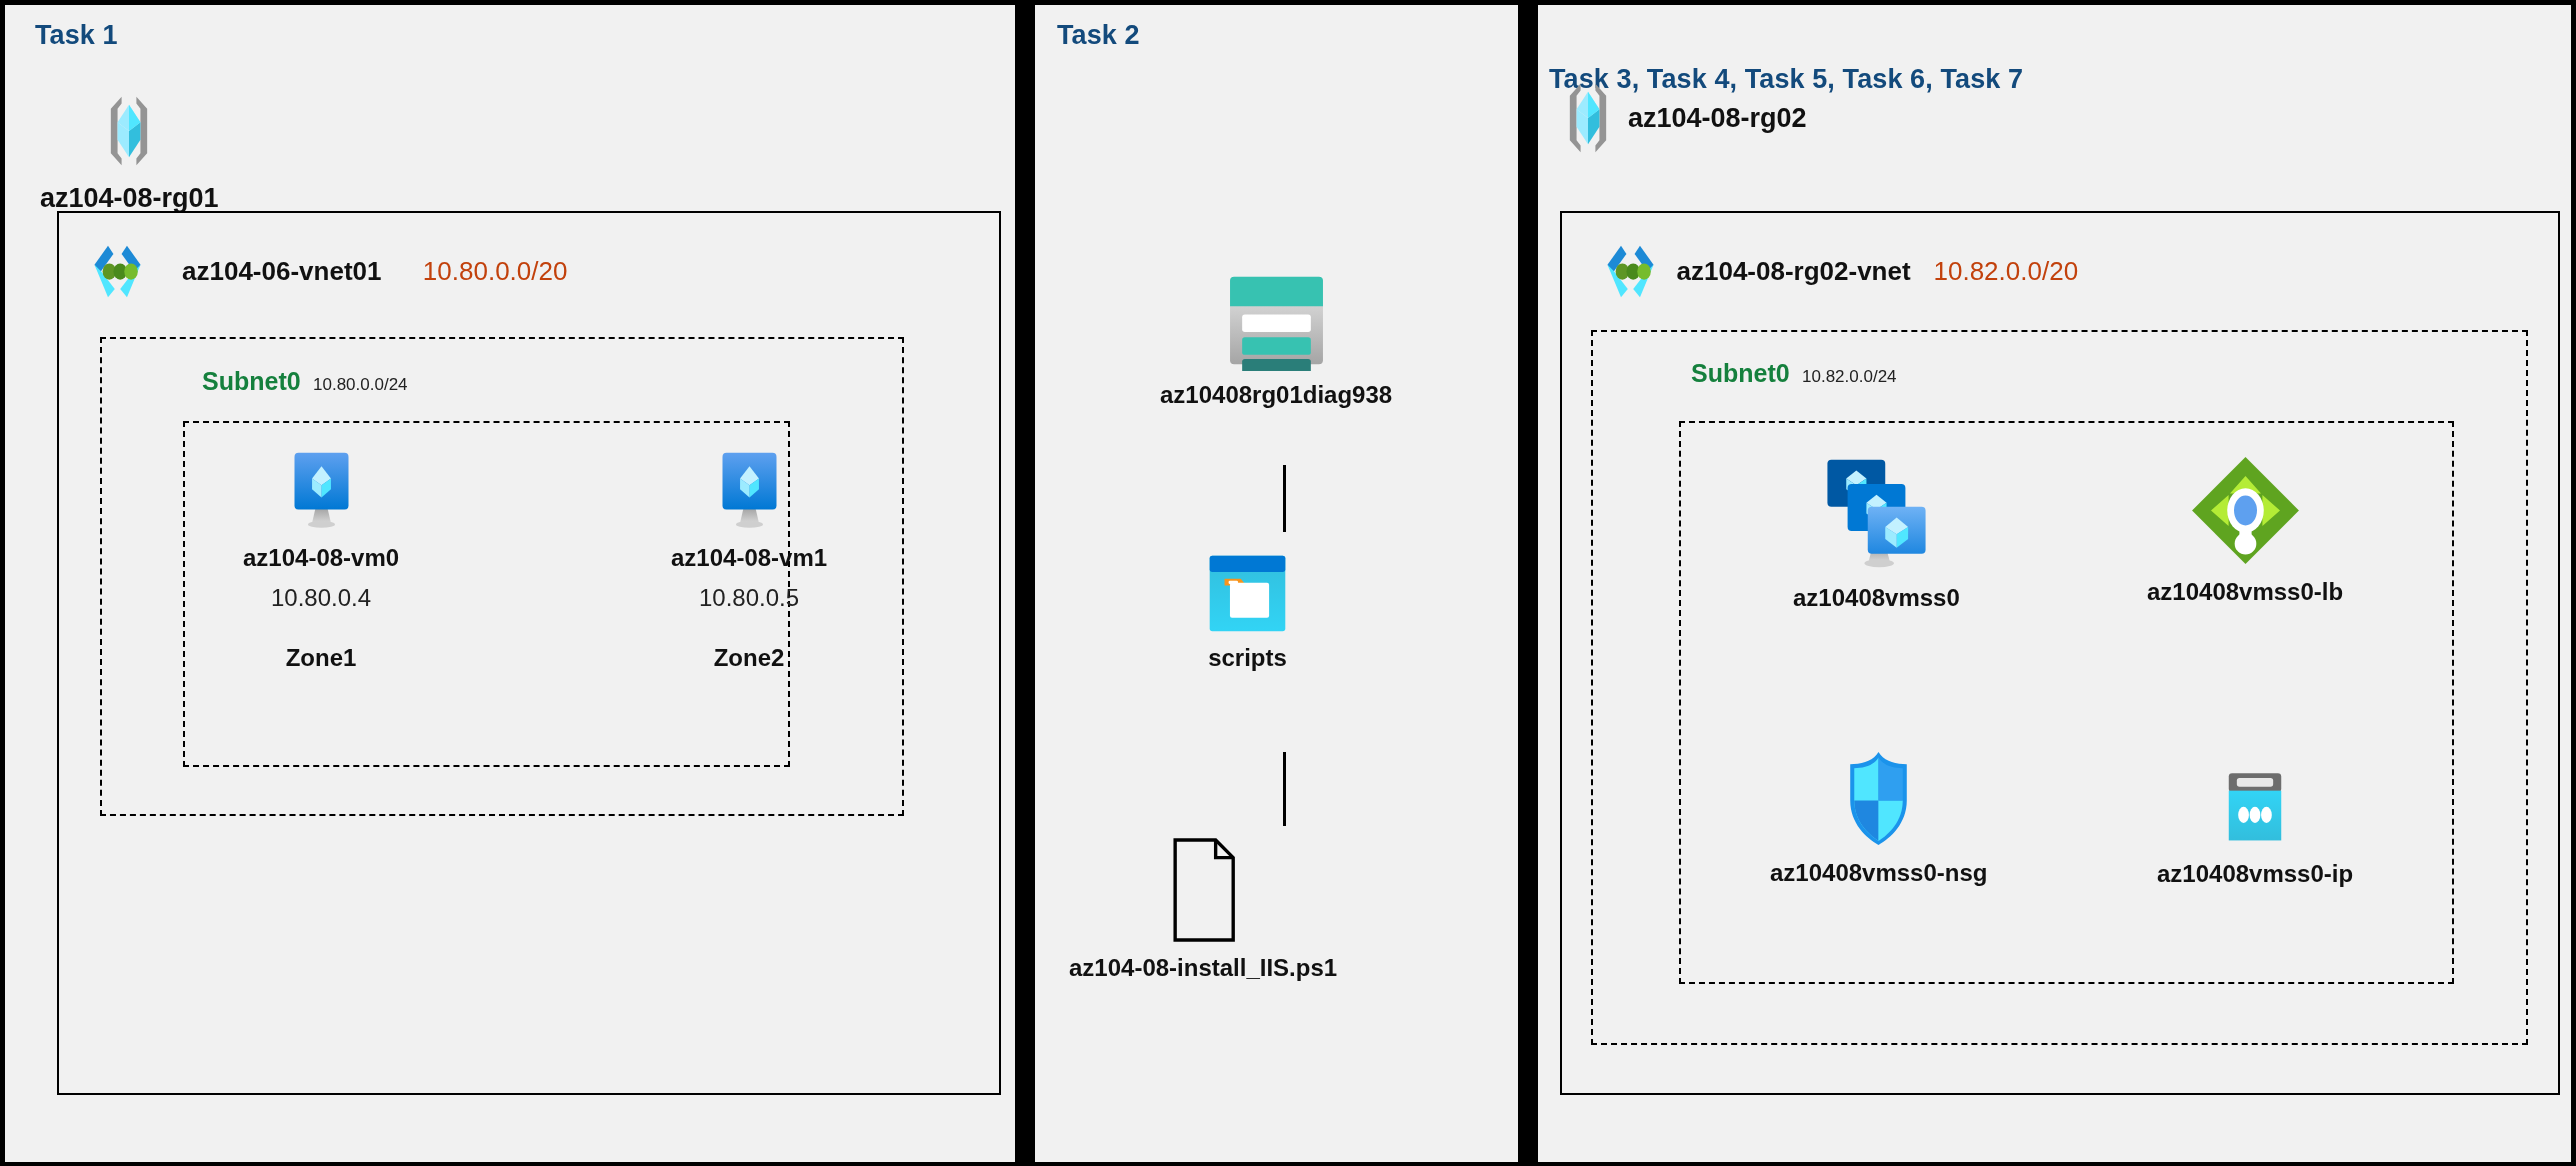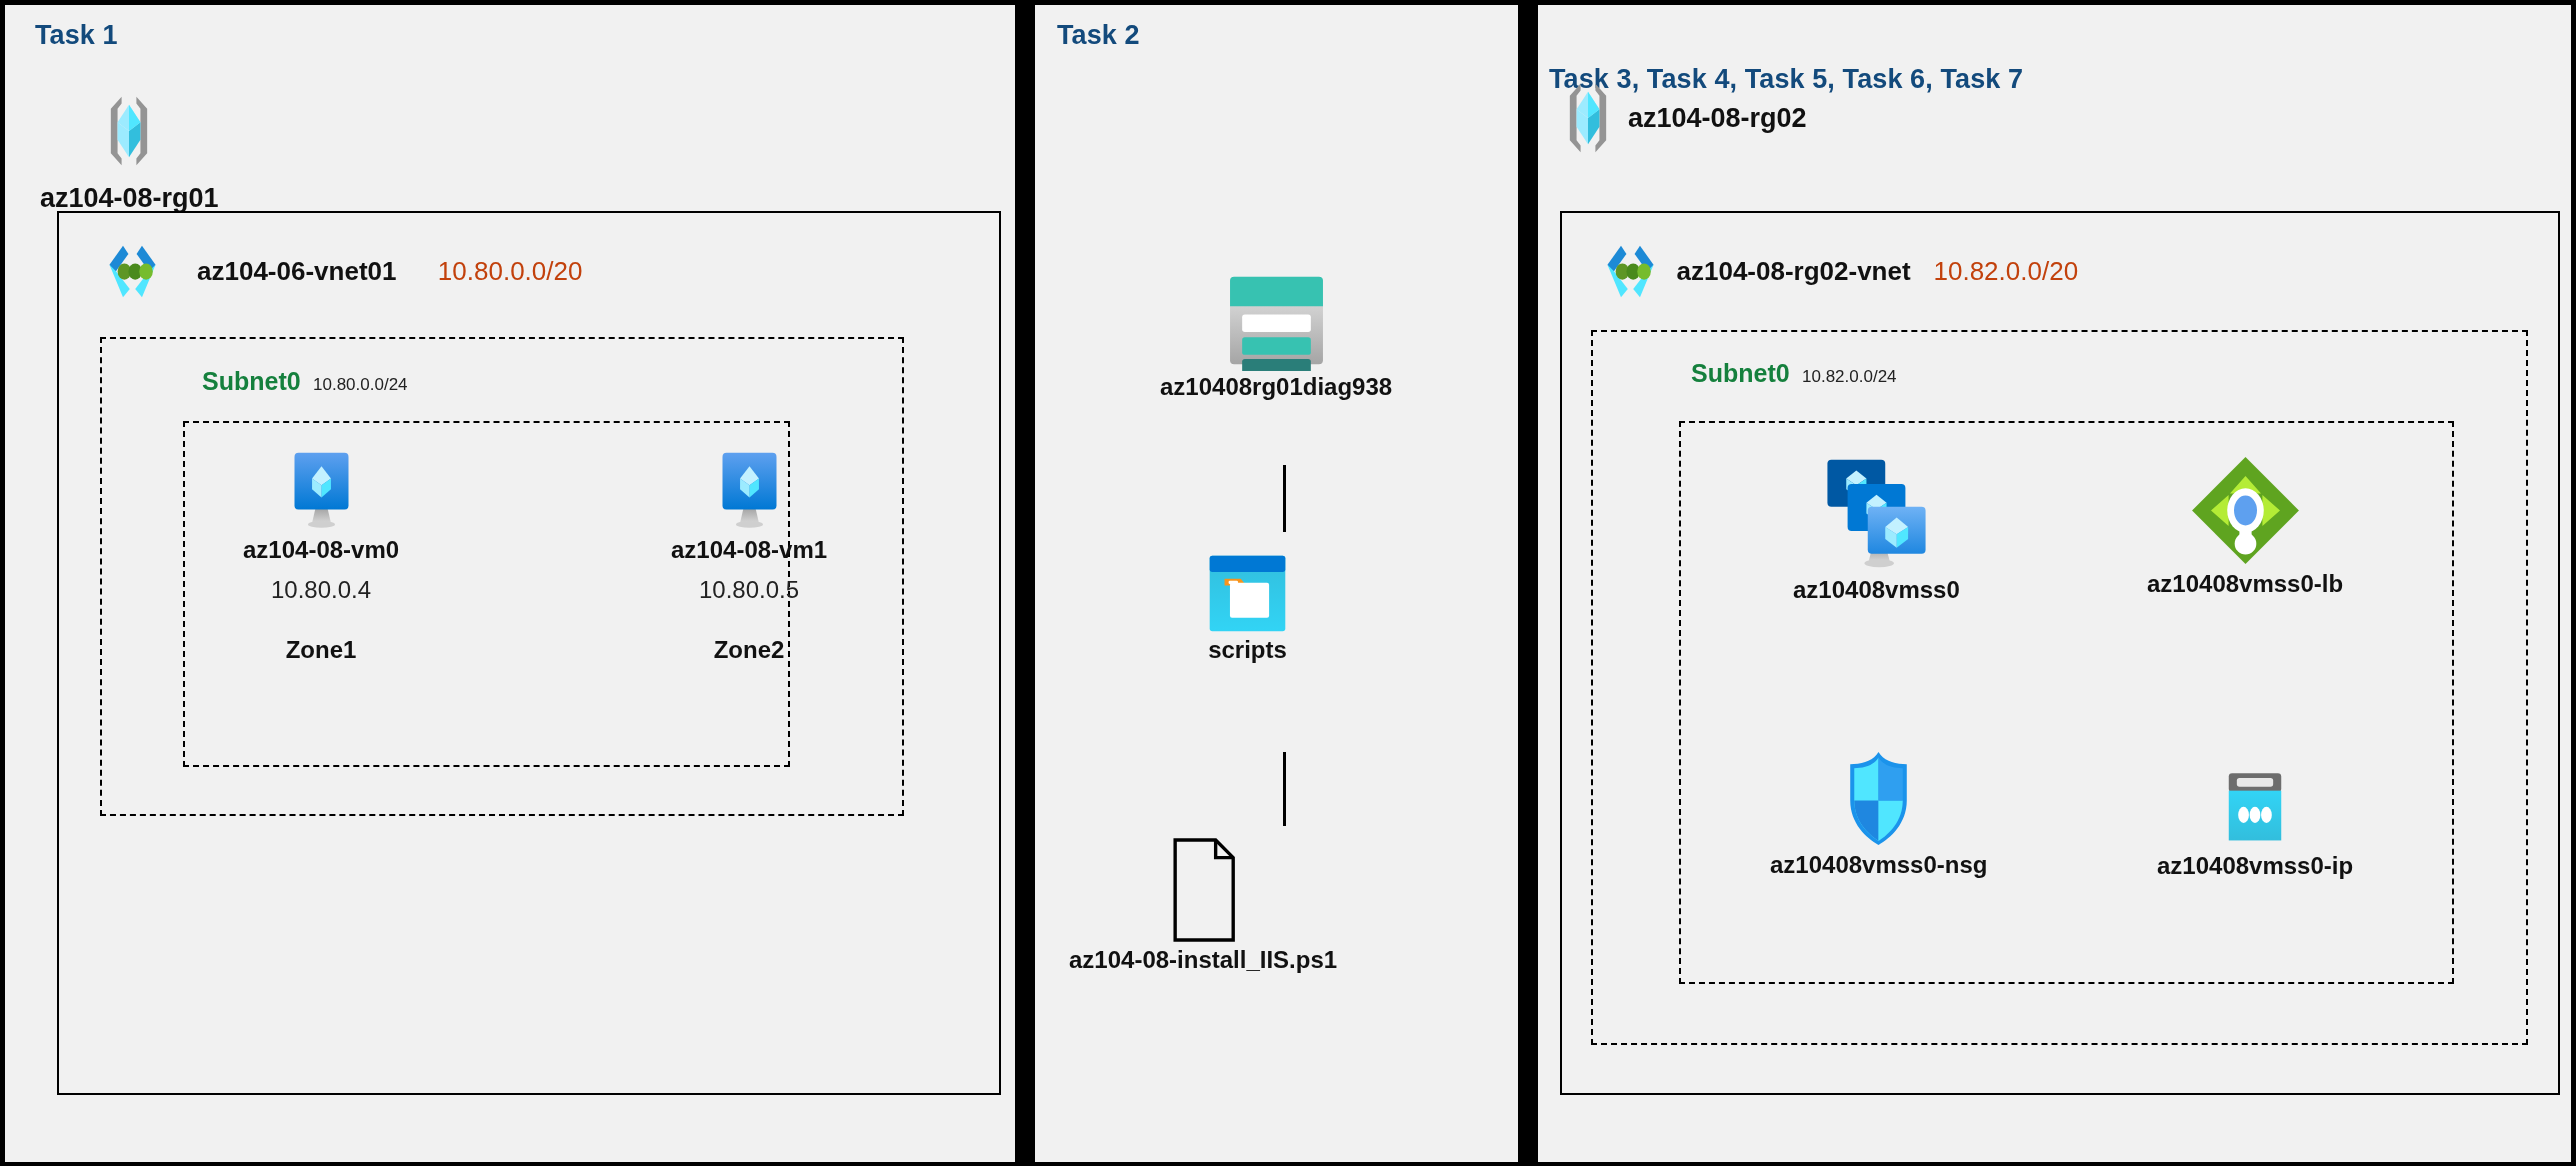--- a/index.html
+++ b/index.html
@@ -37,41 +37,41 @@
   #rg1-row{left:40px;top:94px;flex-direction:column;}
   #rg2-row{left:1563px;top:81px;}
   .rg-name{font-size:27px;font-weight:bold;color:#111;white-space:nowrap;}
 
   
   .solid-box{position:absolute;border:2.7px solid #000;background:#f1f1f1;box-sizing:border-box;}
   #vnet1-box{left:57px;top:211px;width:944px;height:884px;}
   #vnet2-box{left:1560px;top:211px;width:1000px;height:884px;}
 
   .vnet-row{position:absolute;display:flex;align-items:center;gap:13.5px;white-space:nowrap;}
-  #vnet1-row{left:100px;top:239px;gap:32px;}
+  #vnet1-row{left:85px;top:239px;gap:32px;}
   #vnet2-row{left:1598px;top:239px;}
   .vnet-name{font-size:26px;font-weight:bold;color:#111;}
   .vnet-cidr{font-size:26px;font-weight:normal;color:#c2410c;margin-left:9.4px;}
 
   
   .dashed-box{position:absolute;border:2.7px dashed #000;background:transparent;box-sizing:border-box;}
   #subnet1-box{left:100px;top:337px;width:804px;height:479px;}
   #subnet2-box{left:1591px;top:330px;width:937px;height:715px;}
   #zone-box{left:183px;top:421px;width:607px;height:346px;}
   #res-box{left:1679px;top:421px;width:775px;height:563px;}
 
   .subnet-row{position:absolute;white-space:nowrap;}
   #subnet1-row{left:202px;top:367px;}
   #subnet2-row{left:1691px;top:359px;}
   .subnet-name{font-size:25px;font-weight:bold;color:#15803d;}
   .subnet-cidr{font-size:17px;font-weight:normal;color:#222;margin-left:9.4px;}
 
   
   .node{position:absolute;display:flex;flex-direction:column;align-items:center;}
-  .node-label{font-size:24px;font-weight:bold;color:#111;white-space:nowrap;margin-top:2px;text-align:center;}
+  .node-label{font-size:24px;font-weight:bold;color:#111;white-space:nowrap;margin-top:10px;text-align:center;}
   .node-sub{font-size:24px;font-weight:normal;color:#222;white-space:nowrap;margin-top:12px;text-align:left;}
   .node-zone{font-size:24px;font-weight:bold;color:#111;white-space:nowrap;margin-top:32px;text-align:center;}
 
   #vm0{left:243px;top:450px;}
   #vm1{left:671px;top:450px;}
   #vmss{left:1793px;top:453px;}
   #lb{left:2147px;top:453px;}
   #nsg{left:1770px;top:748px;}
   #pip{left:2157px;top:769px;}
 

